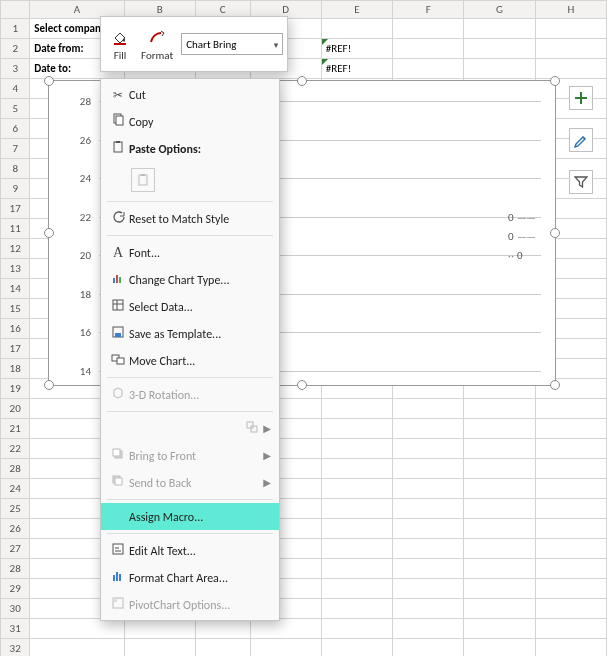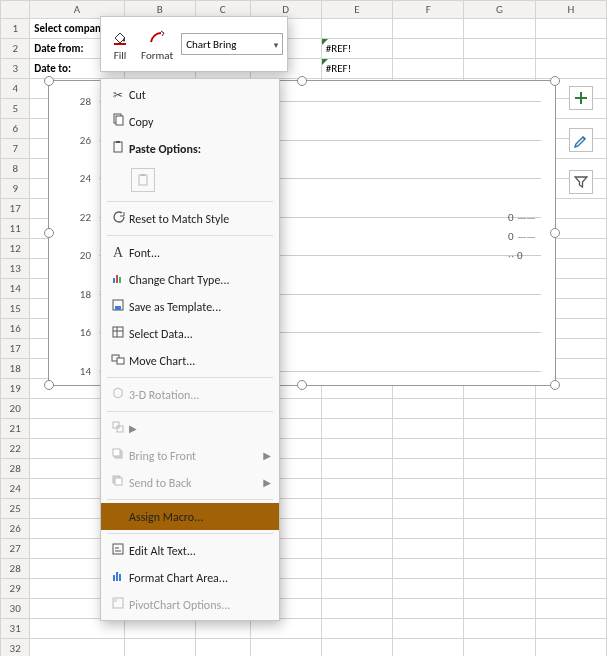--- a/index.html
+++ b/index.html
@@ -163,22 +163,22 @@
     font-size: 12px;
   }
   .ctx .item {
     display: flex; align-items: center;
     height: 27px;
     padding: 0 8px 0 6px;
     color: #222;
     position: relative;
   }
   .ctx .item.hdr { font-weight: 700; }
-  .ctx .item.disabled { color: #a0a0a0; }
-  .ctx .item.hover { background: #a16207; justify-content: flex-end; }
+  .ctx .item.disabled { color: #a0a0a0; justify-content: flex-end; }
+  .ctx .item.hover { background: #5eead4; justify-content: flex-end; }
   .ctx .item .icn {
     width: 22px; text-align: center;
     color: #444;
   }
   .ctx .item.disabled .icn { color: #b0b0b0; }
   .ctx .item .txt { flex: 1; white-space: nowrap; }
   .ctx .sep { height: 1px; background: #ddd; margin: 3px 6px; }
   .ctx .sub-caret {
     font-size: 10px; color: #888;
   }
@@ -711,33 +711,33 @@
           <rect x="5" y="4" width="2" height="8" fill="#c05050"></rect>
           <rect x="8" y="6" width="2" height="6" fill="#4caf50"></rect>
         </svg>
     </span>
     <span class="txt">Change Chart Type...</span>
   </div>
   <div class="item">
     <span class="icn">
       <svg width="14" height="14" viewBox="0 0 14 14">
           <rect x="2" y="2" width="10" height="10" fill="none" stroke="#555"></rect>
+          <path d="M2 6h10M6 2v10" stroke="#555"></path>
+        </svg>
+    </span>
+    <span class="txt">Select Data...</span>
+  </div>
+  <div class="item">
+    <span class="icn">
+      <svg width="14" height="14" viewBox="0 0 14 14">
+          <rect x="2" y="2" width="10" height="10" fill="none" stroke="#555"></rect>
           <rect x="4" y="8" width="6" height="4" fill="#3b7dd8"></rect>
         </svg>
     </span>
     <span class="txt">Save as Template...</span>
-  </div>
-  <div class="item">
-    <span class="icn">
-      <svg width="14" height="14" viewBox="0 0 14 14">
-          <rect x="2" y="2" width="10" height="10" fill="none" stroke="#555"></rect>
-          <path d="M2 6h10M6 2v10" stroke="#555"></path>
-        </svg>
-    </span>
-    <span class="txt">Select Data...</span>
   </div>
   <div class="item">
     <span class="icn">
       <svg width="14" height="14" viewBox="0 0 14 14">
           <rect x="1" y="3" width="7" height="6" fill="none" stroke="#555"></rect>
           <rect x="6" y="6" width="7" height="6" fill="#fff" stroke="#555"></rect>
         </svg>
     </span>
     <span class="txt">Move Chart...</span>
   </div>

